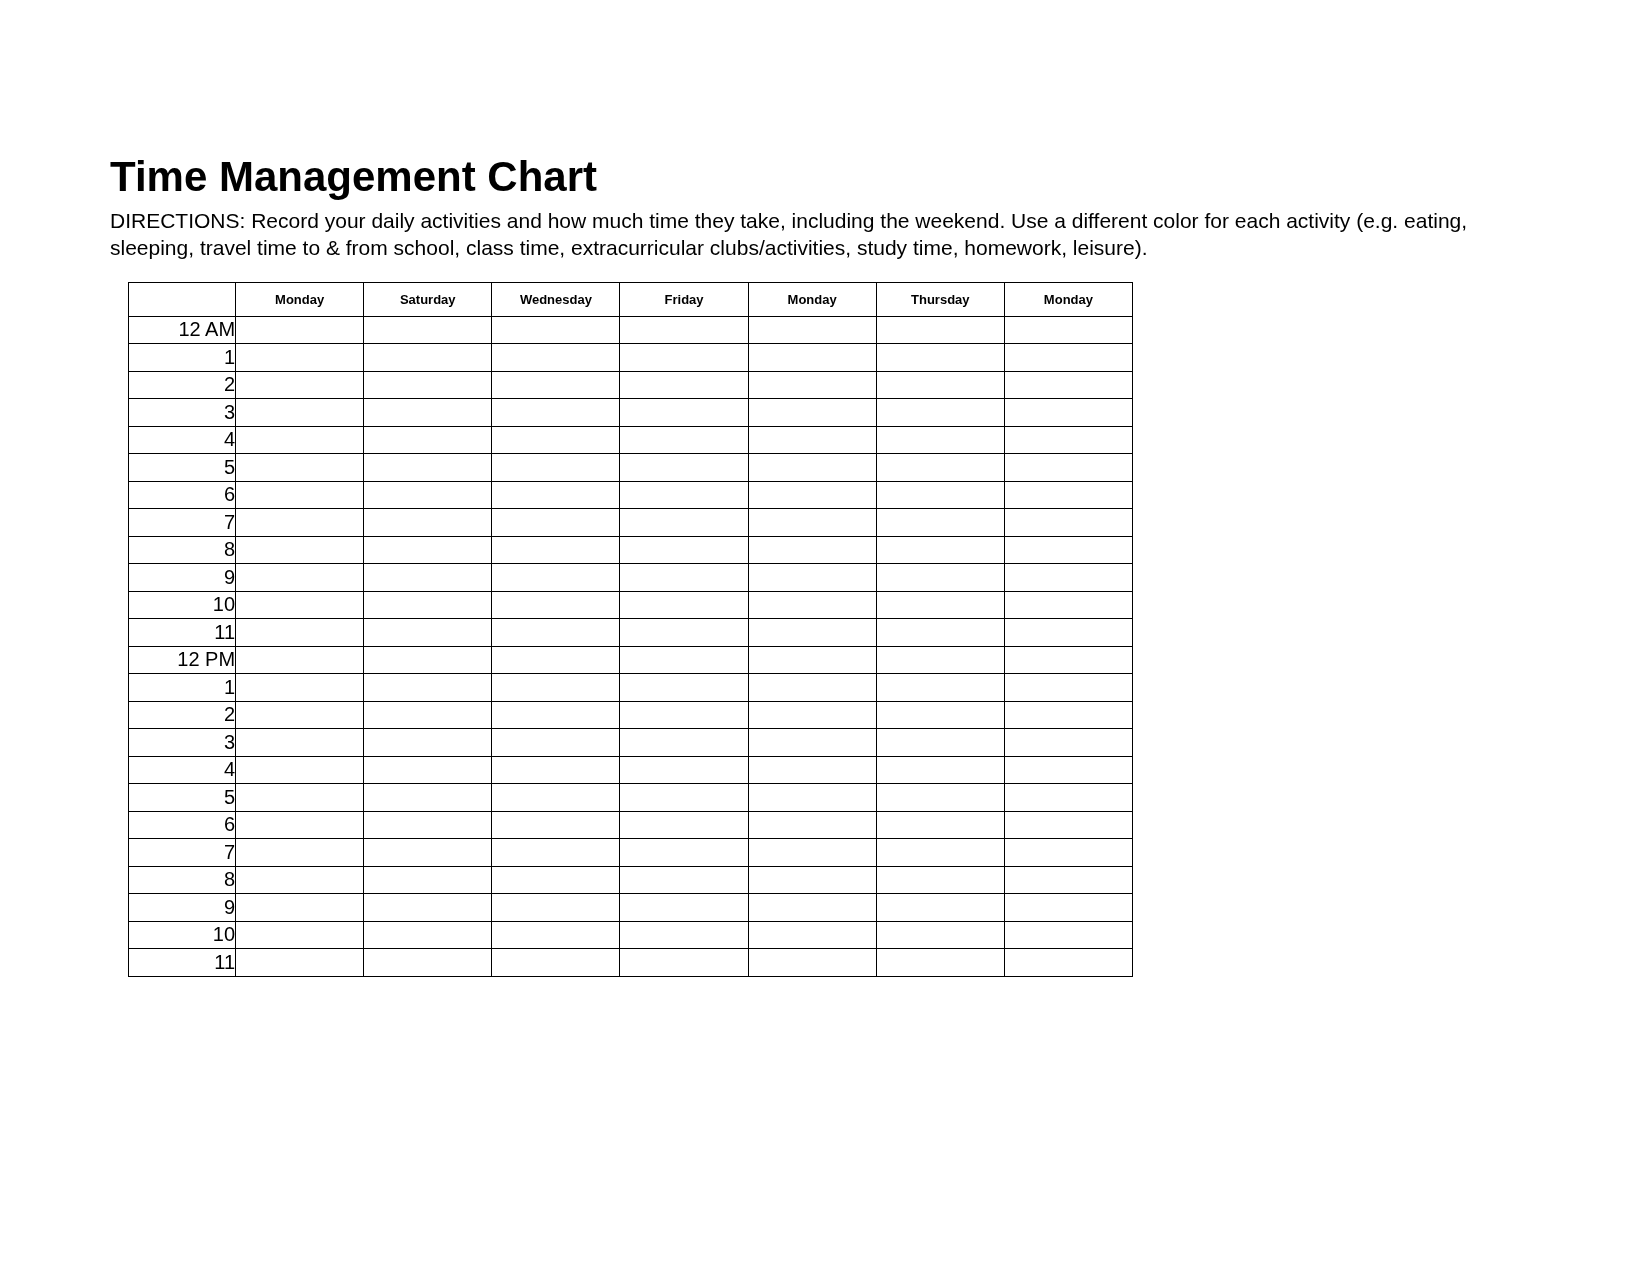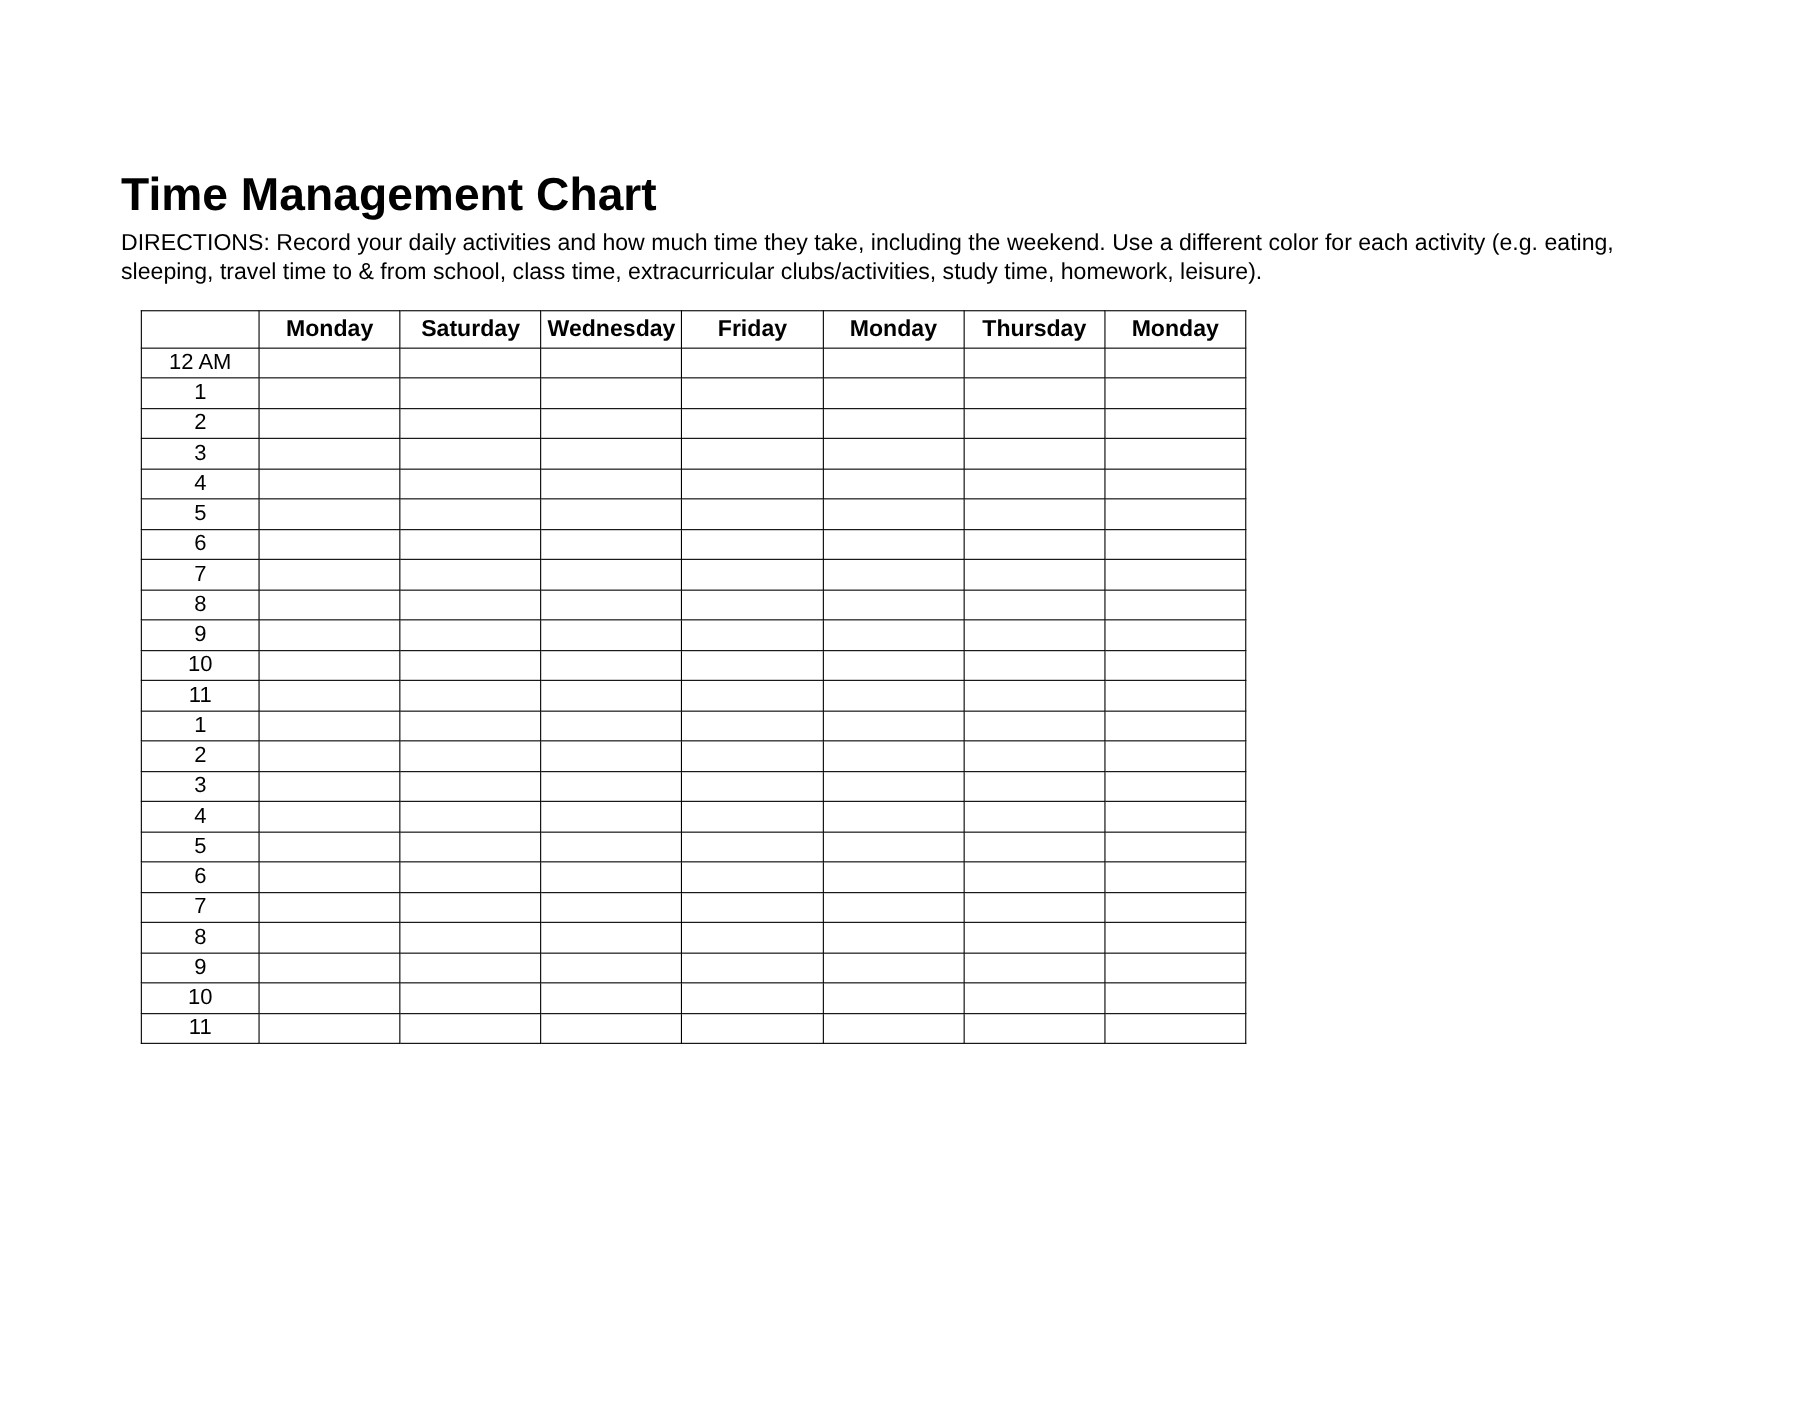--- a/index.html
+++ b/index.html
@@ -36,30 +36,30 @@
     }
     th, td {
       border: 1.5px solid #000;
       height: 27.5px;
       font-size: 20px;
       color: #000;
     }
     th {
       font-weight: bold;
       height: 34px;
-      font-size: 21px;
+      font-size: 13px;
     }
     th.time-header {
       width: 107px;
     }
     th.day-header {
       width: 128px;
     }
     td.time-cell {
-      text-align: center;
+      text-align: right;
       width: 107px;
     }
     td.data-cell {
       width: 128px;
     }
   </style>
 </head>
 <body>
 
 <h1 class="title">Time Management Chart</h1>
@@ -194,20 +194,30 @@
           <td class="time-cell">11</td>
           <td class="data-cell"></td>
           <td class="data-cell"></td>
           <td class="data-cell"></td>
           <td class="data-cell"></td>
           <td class="data-cell"></td>
           <td class="data-cell"></td>
           <td class="data-cell"></td>
         </tr>
         <tr>
+          <td class="time-cell">12 PM</td>
+          <td class="data-cell"></td>
+          <td class="data-cell"></td>
+          <td class="data-cell"></td>
+          <td class="data-cell"></td>
+          <td class="data-cell"></td>
+          <td class="data-cell"></td>
+          <td class="data-cell"></td>
+        </tr>
+        <tr>
           <td class="time-cell">1</td>
           <td class="data-cell"></td>
           <td class="data-cell"></td>
           <td class="data-cell"></td>
           <td class="data-cell"></td>
           <td class="data-cell"></td>
           <td class="data-cell"></td>
           <td class="data-cell"></td>
         </tr>
         <tr>

